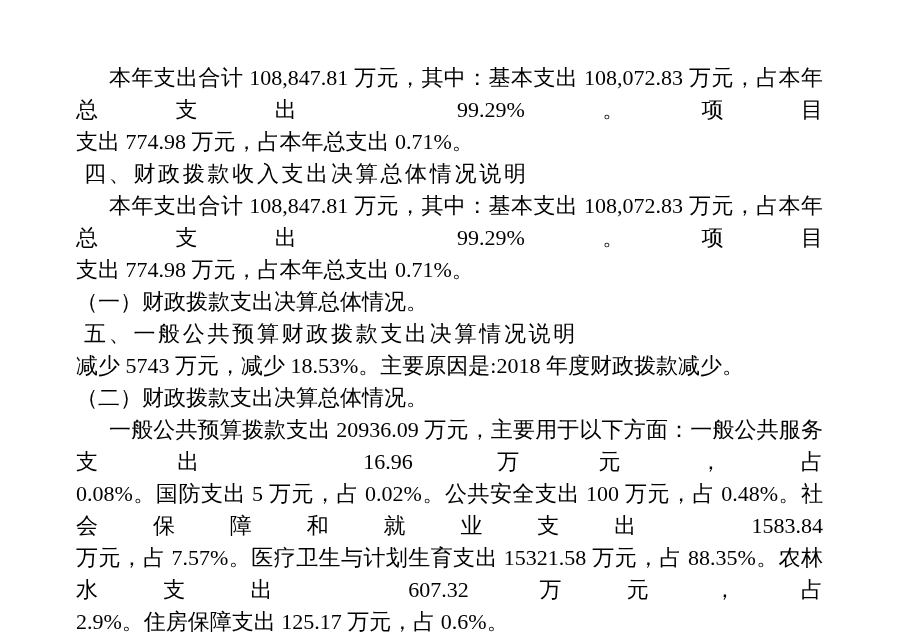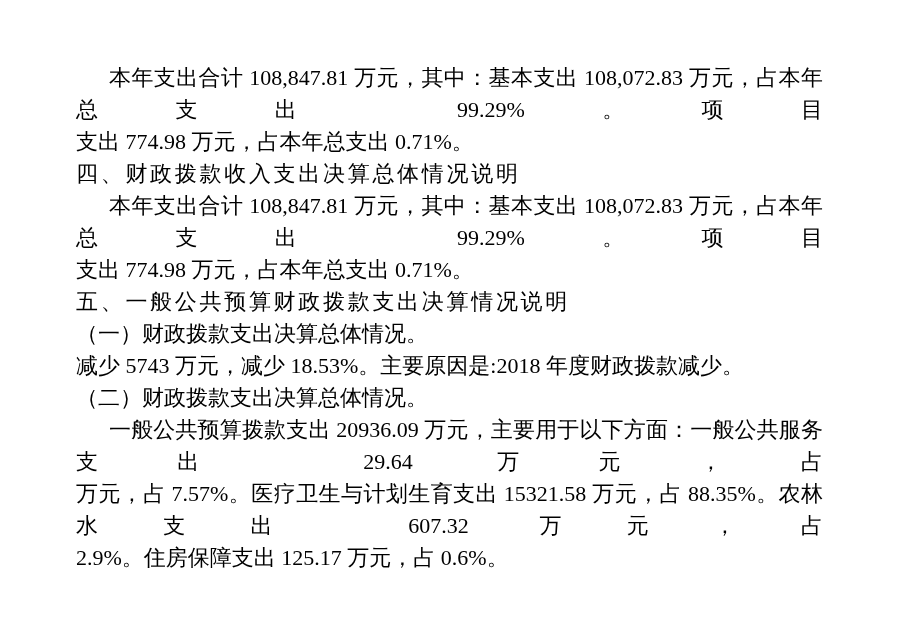--- a/index.html
+++ b/index.html
@@ -38,49 +38,51 @@
     white-space: normal;
   }
   .ln.fl {
     text-align-last: justify;
   }
   .ln.ind {
     text-indent: 33px;
   }
   .para.heading .ln {
     letter-spacing: 2.7px;
+    margin-left: 8px;
   }
 </style>
 </head>
 <body style="background: rgb(255, 255, 255);">
 
 <div class="page">
   <div class="text-block" style="color: rgb(0, 0, 0);">
       <div class="para">
         <div class="ln ind fl">本年支出合计 108,847.81 万元，其中：基本支出 108,072.83 万元，占本年总支出 99.29%。项目</div>
         <div class="ln">支出 774.98 万元，占本年总支出 0.71%。</div>
       </div>
       <div class="para heading">
         <div class="ln">四、财政拨款收入支出决算总体情况说明</div>
       </div>
       <div class="para">
         <div class="ln ind fl">本年支出合计 108,847.81 万元，其中：基本支出 108,072.83 万元，占本年总支出 99.29%。项目</div>
         <div class="ln">支出 774.98 万元，占本年总支出 0.71%。</div>
       </div>
+      <div class="para">
+        <div class="ln">（一）财政拨款支出决算总体情况。</div>
+      </div>
       <div class="para heading">
         <div class="ln">五、一般公共预算财政拨款支出决算情况说明</div>
-      </div>
-      <div class="para">
-        <div class="ln">（一）财政拨款支出决算总体情况。</div>
       </div>
       <div class="para">
         <div class="ln">减少 5743 万元，减少 18.53%。主要原因是:2018 年度财政拨款减少。</div>
       </div>
       <div class="para">
         <div class="ln">（二）财政拨款支出决算总体情况。</div>
       </div>
       <div class="para">
-        <div class="ln ind fl">一般公共预算拨款支出 20936.09 万元，主要用于以下方面：一般公共服务支出 29.64 万元，占</div>
+        <div class="ln ind fl">一般公共预算拨款支出 20936.09 万元，主要用于以下方面：一般公共服务支出 16.96 万元，占</div>
+        <div class="ln fl">0.08%。国防支出 5 万元，占 0.02%。公共安全支出 100 万元，占 0.48%。社会保障和就业支出 1583.84</div>
         <div class="ln fl">万元，占 7.57%。医疗卫生与计划生育支出 15321.58 万元，占 88.35%。农林水支出 607.32 万元，占</div>
         <div class="ln">2.9%。住房保障支出 125.17 万元，占 0.6%。</div>
       </div>
     </div>
 </div>
 
 </body></html>

